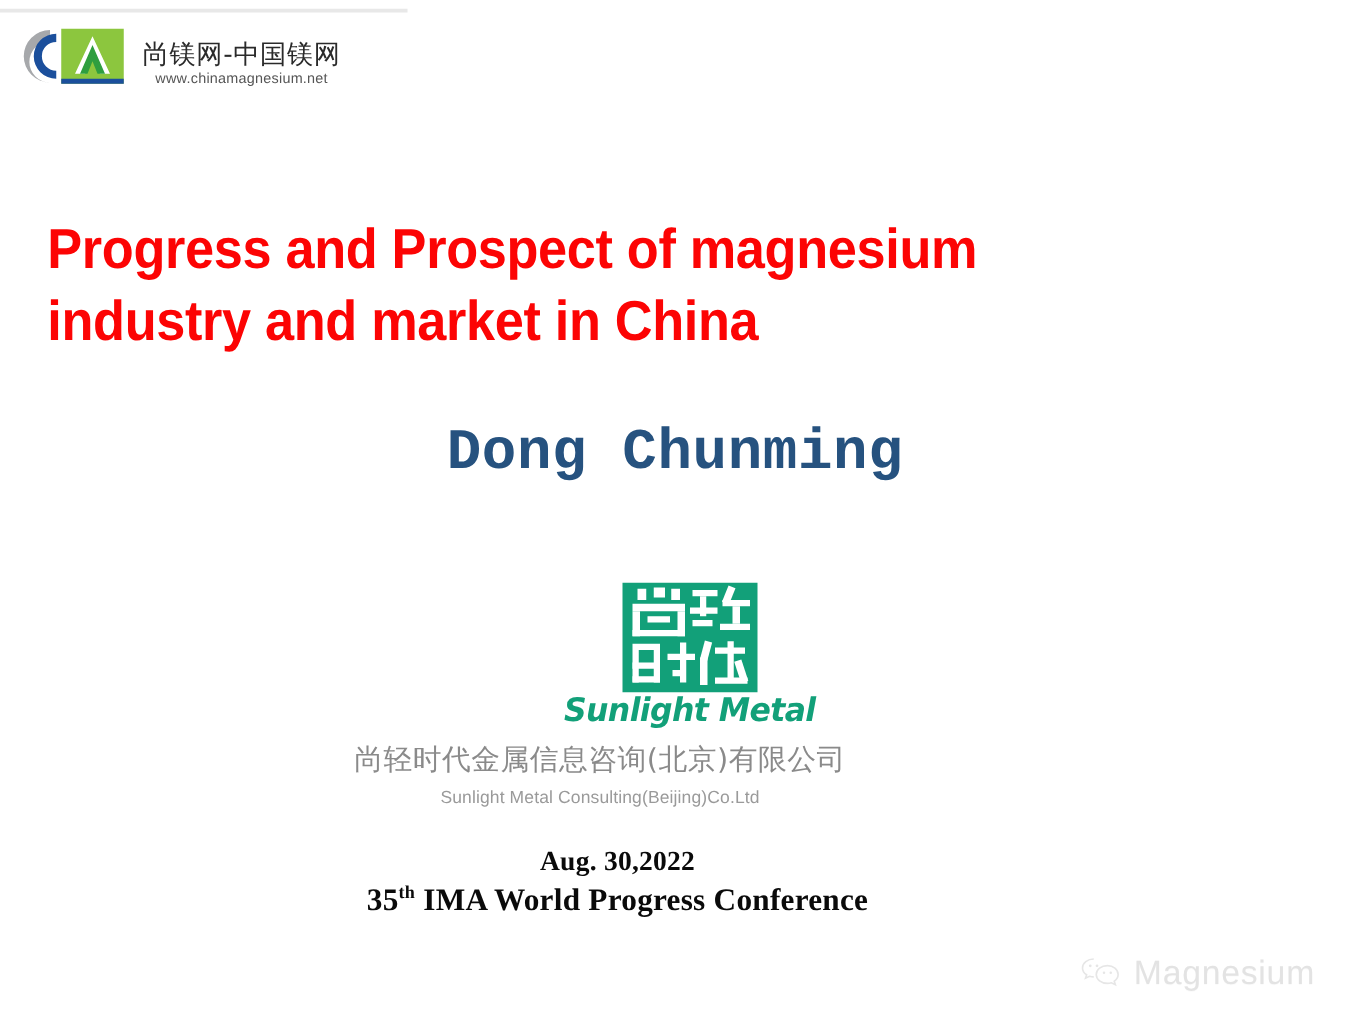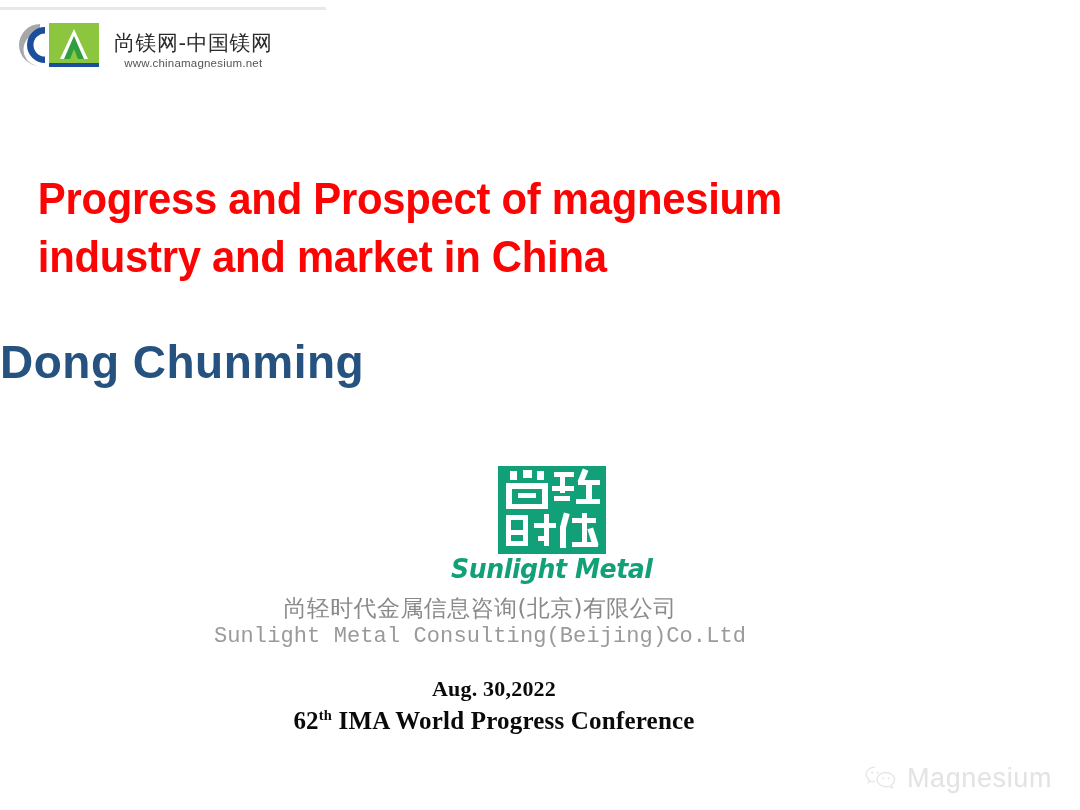--- a/index.html
+++ b/index.html
@@ -89,21 +89,22 @@
     transform-origin: center;
     white-space: nowrap;
   }
 
   
   .author {
     position: absolute;
     left: 0;
     top: 333px;
     width: 1080px;
-    font-family: Liberation Sans, sans-serif;
+    text-align: center;
+    font-family: Liberation Mono, monospace;
     font-weight: bold;
     font-size: 46px;
     line-height: 58px;
     color: #26527f;
     letter-spacing: 0.5px;
   }
 
   
   .sl-logo-wrap {
     position: absolute;
@@ -140,22 +141,22 @@
     text-align: center;
   }
   .company-cn {
     font-family: "DejaVu Sans", sans-serif;
     font-size: 23px;
     line-height: 29px;
     color: #8a8a8a;
     letter-spacing: 0.4px;
   }
   .company-en {
-    font-family: Liberation Mono, monospace;
-    font-size: 22px;
+    font-family: Liberation Sans, sans-serif;
+    font-size: 14px;
     line-height: 28px;
     color: #9a9a9a;
     letter-spacing: 0.1px;
   }
 
   
   .footer-block {
     position: absolute;
     left: 0;
     top: 674px;
@@ -282,21 +283,21 @@
   <div class="sl-wordmark">Sunlight Metal</div>
 </div>
 
 <div class="company-block">
   <div class="company-cn">尚轻时代金属信息咨询(北京)有限公司</div>
   <div class="company-en">Sunlight Metal Consulting(Beijing)Co.Ltd</div>
 </div>
 
 <div class="footer-block">
   <div class="footer-date">Aug. 30,2022</div>
-  <div class="footer-conf"><span>62</span><sup>th</sup>
+  <div class="footer-conf"><span>35</span><sup>th</sup>
     <span>IMA World Progress Conference</span></div>
 </div>
 
 <div class="watermark">
   <svg class="wm-icon" viewBox="0 0 34 28" xmlns="http://www.w3.org/2000/svg">
     <g fill="none" stroke="#e6e6e6" stroke-width="1.3">
       <path d="M11 3.2C6 3.2 2 6.4 2 10.3c0 2.2 1.3 4.2 3.3 5.5L4.4 18.6l3.2-1.6c1 .3 2.2.5 3.4.5"></path>
       <path d="M22 8.5c-5 0-9 3.2-9 7.1 0 3.9 4 7.1 9 7.1 1.1 0 2.1-.2 3.1-.5l3.2 1.6-.9-2.8c1.9-1.3 3.1-3.2 3.1-5.4 0-3.9-4-7.1-8.5-7.1z"></path>
     </g>
     <circle cx="8.2" cy="8.6" r="1.1" fill="#e6e6e6"></circle>

